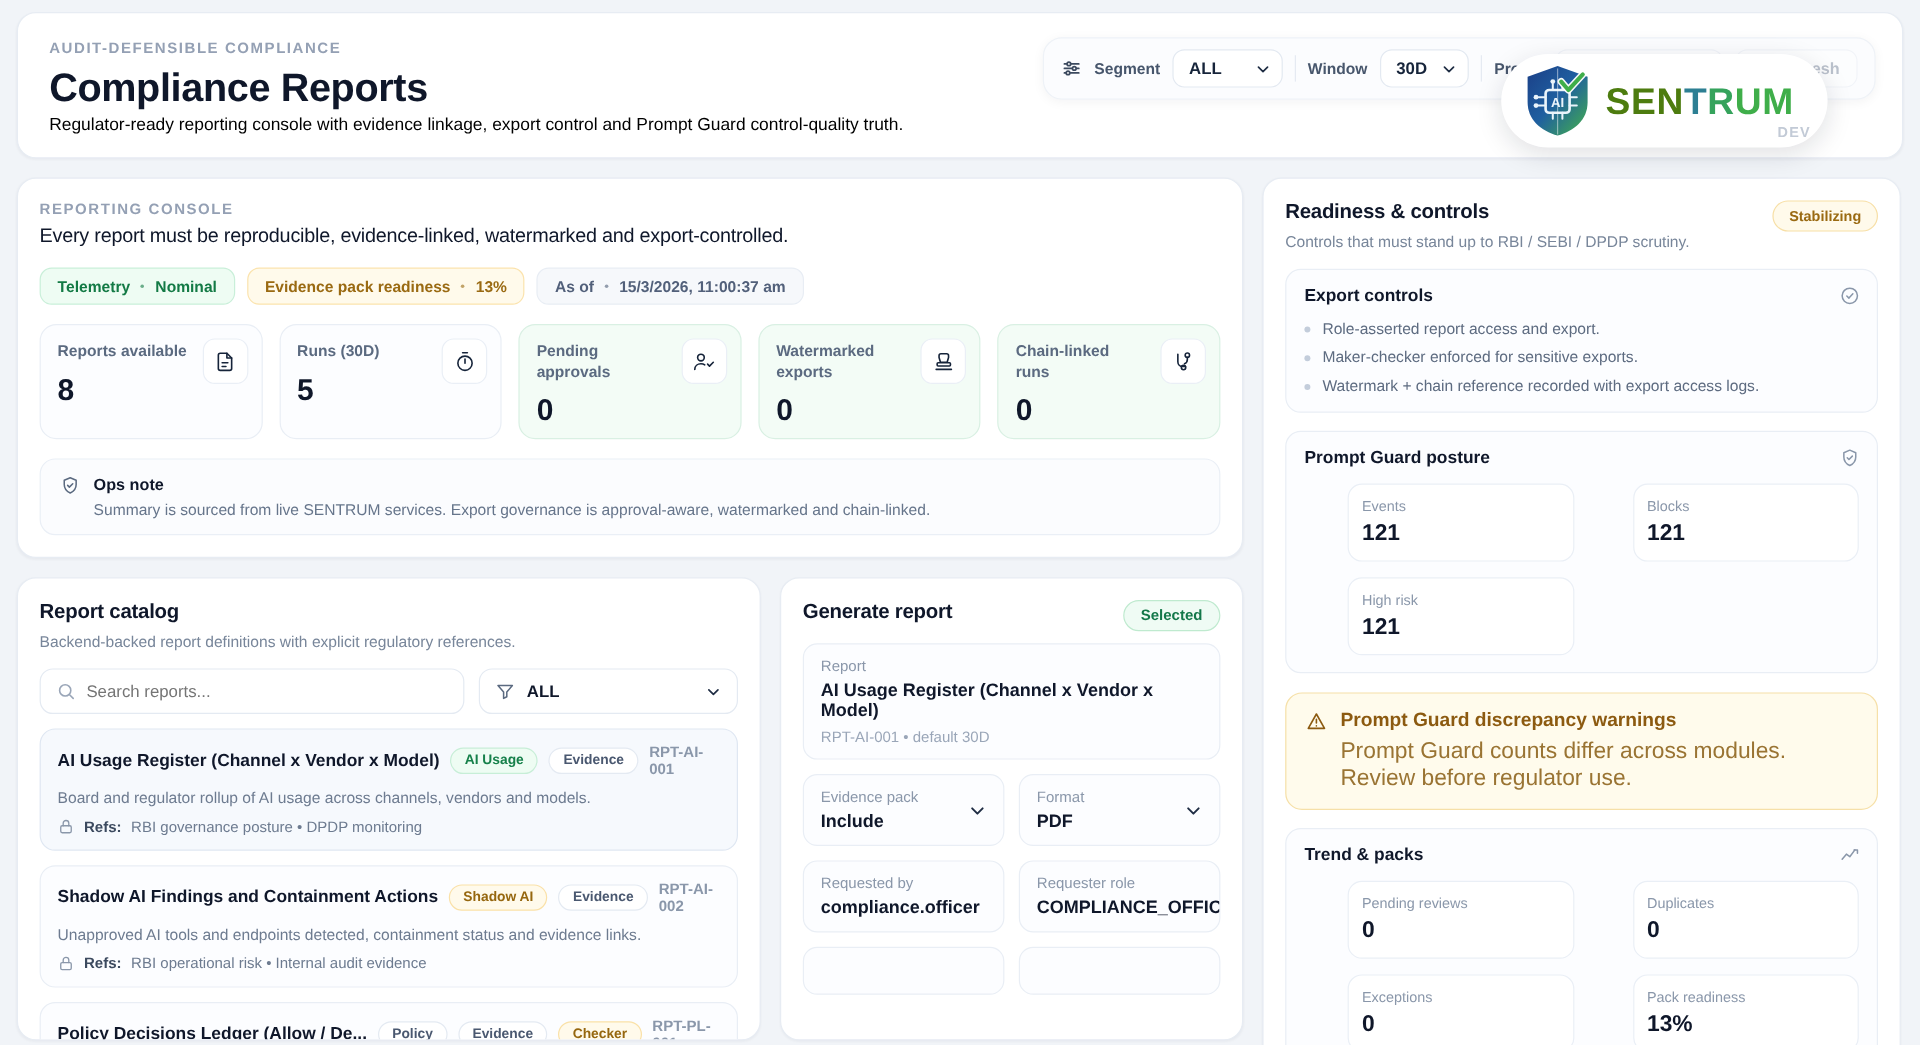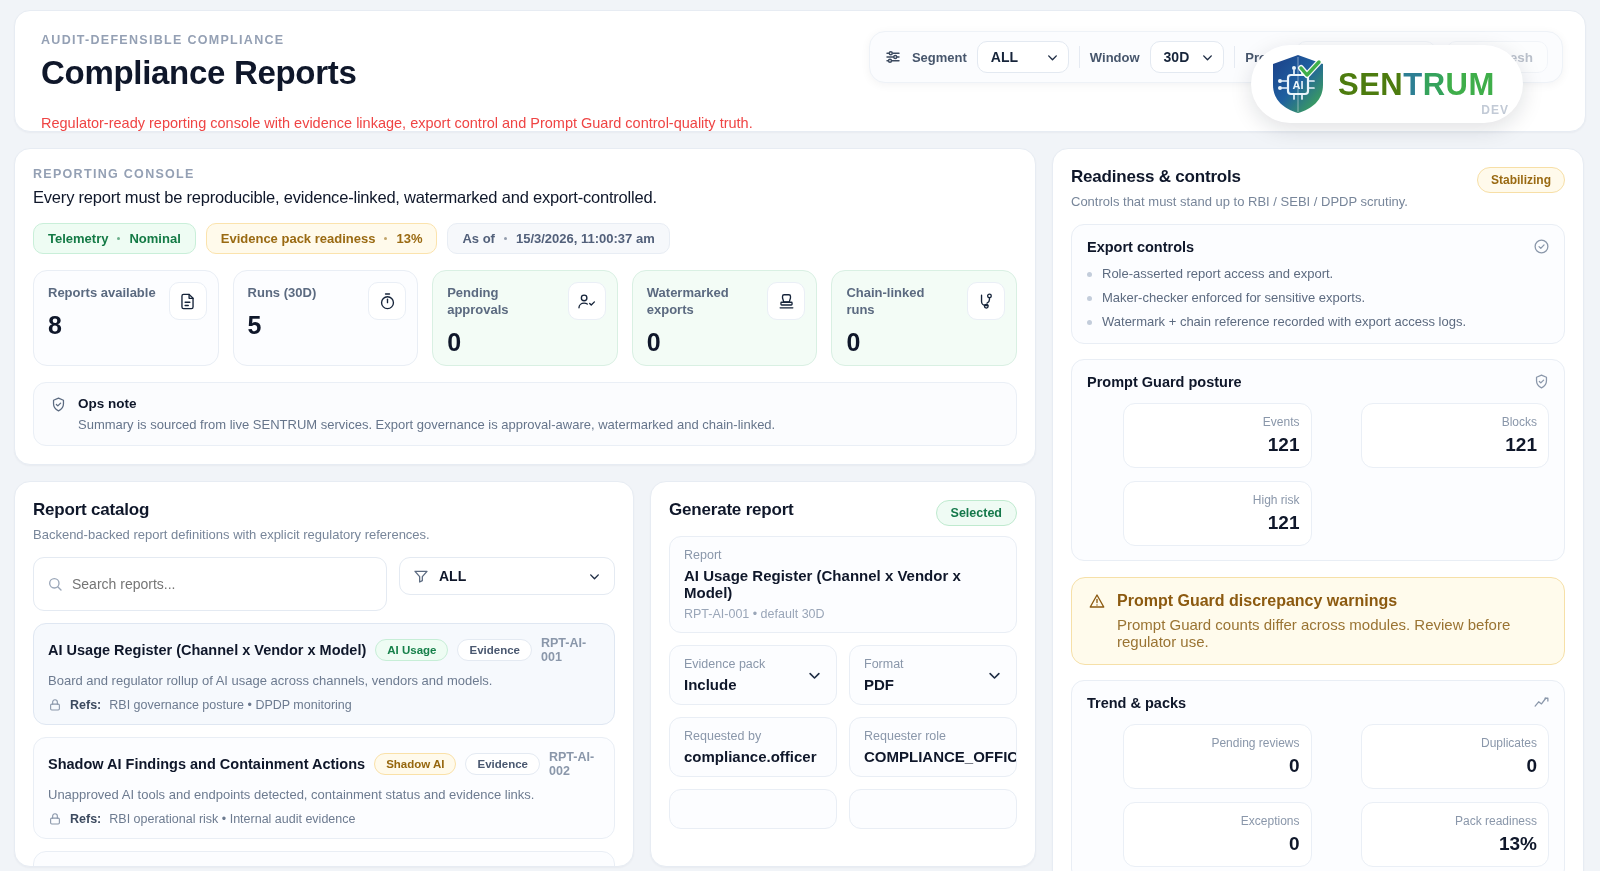--- a/index.html
+++ b/index.html
@@ -20,21 +20,21 @@
     height: 122px;
     position: relative;
     padding: 22px 26px;
     box-shadow: 0 1px 2px rgba(16,24,40,.04);
   }
   .eyebrow {
     font-size: 12.5px; letter-spacing: 1.3px; font-weight: 700;
     color: #94a0b4; text-transform: uppercase;
   }
   .hero h1 { font-size: 33px; line-height: 42px; font-weight: 700; margin-top: 5px; letter-spacing: -.3px;}
-  .hero .sub { font-size: 14.5px; color: #ef4444; margin-top: 21px; }
+  .hero .sub { font-size: 14.5px; color: #000000; margin-top: 2px; }
 
   .hdr-controls {
     position: absolute; top: 20px; right: 22px;
     display: flex; align-items: center; gap: 10px;
     background: #fbfcfe; border: 1px solid #eef2f7;
     border-radius: 16px; padding: 9px 14px;
     box-shadow: 0 2px 10px rgba(16,24,40,.05);
     justify-content: space-between;
   }
   .sliders-icon { width: 18px; height: 18px; display:block; }
@@ -112,21 +112,21 @@
 
   
   .bottom { display: flex; gap: 16px; margin-top: 16px; }
   .catalog { width: 620px; flex: 0 0 620px; padding: 18px; height: 386px; overflow: hidden; }
   .gen { flex: 1; padding: 18px; height: 386px; overflow: hidden; position: relative;}
   h3.sec { font-size: 17px; font-weight: 700; letter-spacing:-.2px;}
   .sec-sub { font-size: 13px; color:#78869a; margin-top: 7px; }
 
   .searchrow { display:flex; gap: 12px; margin-top: 15px; }
   .searchbox {
-    flex: 1; height: 54px; border:1px solid #e4eaf2; border-radius: 11px;
+    flex: 1; height: 38px; border:1px solid #e4eaf2; border-radius: 11px;
     display:flex; align-items:center; gap:9px; padding: 0 13px; background:#fff;
   }
   .searchbox input {
     border:0; outline:0; font-size: 14px; color:#9aa6b8; font-family: inherit; width: 100%;
     background: transparent;
   }
   .filterbox {
     width: 216px; height: 38px; border:1px solid #e4eaf2; border-radius: 11px;
     display:flex; align-items:center; gap:10px; padding: 0 13px; background:#fff;
   }
@@ -177,31 +177,31 @@
     padding: 14px 15px; margin-top: 15px; position: relative;
   }
   .sub-card h4 { font-size: 14.5px; font-weight:700; }
   .sub-card .hdr-ico { position:absolute; top: 13px; right: 14px; }
   .bullets { margin-top: 11px; }
   .bullets li { list-style:none; display:flex; gap:10px; align-items:flex-start; font-size:13px; color:#5d6b80; margin-top: 9px;}
   .bullets li .bd { width:5px; height:5px; border-radius:50%; background:#c3cddb; margin-top: 6px; flex:0 0 5px;}
   .minigrid { display:grid; grid-template-columns: 1fr 1fr; gap: 13px; margin-top: 13px; }
   .mini {
     border:1px solid #eaeff6; border-radius: 12px; background:#fff;
-    padding: 11px; text-align:right;margin-left:36px;
+    padding: 11px; text-align:left;margin-left:36px;
   }
   .mini .m-lab { font-size: 12px; color:#8a97aa; }
   .mini .m-val { font-size: 19px; font-weight:800; margin-top: 5px; }
 
   .warn {
     margin-top: 16px; border:1px solid #f6e0a8; background:#fffbec; border-radius: 14px;
     padding: 14px 16px; display:flex; gap: 11px;
   }
   .warn .t { font-size: 16px; font-weight:700; color:#8c5a10; }
-  .warn .d { font-size: 15px; color:#9a7433; margin-top: 6px; }
+  .warn .d { font-size: 19px; color:#9a7433; margin-top: 6px; }
 
   svg { display:block; }
 </style>
 </head>
 <body>
 
 <div class="page">
 
   <div class="hero card">
     <div class="eyebrow">AUDIT-DEFENSIBLE COMPLIANCE</div>

